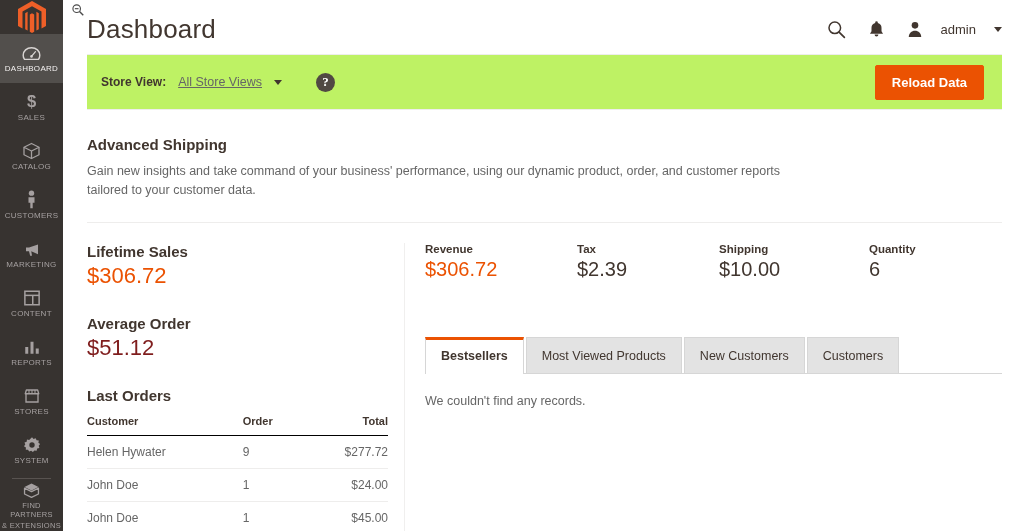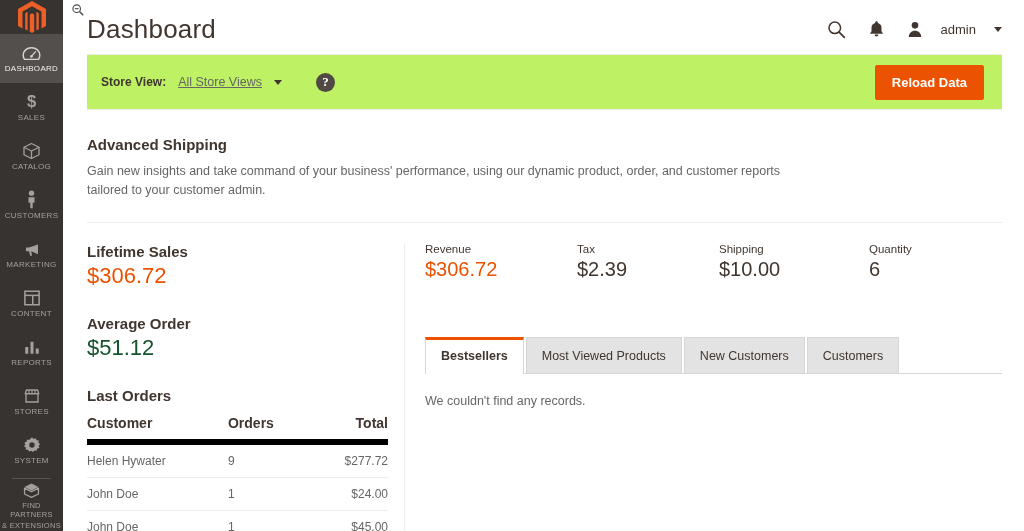--- a/index.html
+++ b/index.html
@@ -130,48 +130,48 @@
     display:flex; align-items:center; gap:5px;
     font-family:"Liberation Sans", sans-serif;
     margin-top: 4px;
   }
 
   .dash-body { display:flex; padding-top: 20px; }
   .col-left { width: 317px; flex:0 0 317px; padding-right: 16px; }
   .col-right { flex:1 1 auto; padding-left: 20px; border-left:1px solid #f0efee; }
 
   .blk-title { font-size: 15px; font-weight: bold; color:#41362f; }
-  .blk-amount { font-size: 22px; color:#14532d; margin-top: 3px; font-weight:400;}
+  .blk-amount { font-size: 22px; color:#7f1d1d; margin-top: 3px; font-weight:400;}
   .blk-amount.accent { color:#eb5202; }
   .blk-spacer { height: 26px; }
 
   .last-orders-title { font-size:15px; font-weight:bold; color:#41362f; margin-bottom: 8px; }
   table.orders { width: 100%; border-collapse: collapse; }
   table.orders th {
-    font-size: 14px; font-weight: bold; color:#41362f;
+    font-size: 11px; font-weight: bold; color:#41362f;
     text-align:left; padding: 3px 0 8px 0;
-    border-bottom: 6px solid #000000;
+    border-bottom: 1px solid #000000;
   }
   table.orders th.num, table.orders td.num { text-align:left; }
   table.orders th.amt, table.orders td.amt { text-align:right; }
   table.orders td {
     font-size: 12px; color:#666;
     padding: 9px 0 9px 0;
     border-bottom: 1px solid #eeedec;
   }
 
   .chart-msg { font-size: 12.5px; color:#666; margin-bottom: 22px; }
   .chart-msg a { color:#007bdb; text-decoration:none; }
 
   .totals { display:flex; }
   .tot-item { }
   .tot-item.i0 { width: 152px; }
   .tot-item.i1 { width: 142px; }
   .tot-item.i2 { width: 150px; }
-  .tot-lbl { font-size: 11.5px; font-weight:normal; color:#41362f; }
+  .tot-lbl { font-size: 11.5px; font-weight:bold; color:#41362f; }
   .tot-val { font-size: 20px; color:#41362f; margin-top: 3px; }
   .tot-val.accent { color:#eb5202; }
 
   .tabs-wrap { margin-top: 56px; position:relative; }
   .tabs {
     display:flex; align-items:flex-end;
     border-bottom: 1px solid #d6d6d6;
   }
   .tab {
     font-size: 12.5px; color:#41362f;
@@ -368,21 +368,21 @@
             <span class="sv-caret"></span>
           </span>
           <span class="help-dot">?</span>
         </div>
         <button class="btn-reload">Reload Data</button>
       </div>
 
       <div class="adv-row">
         <div class="adv-left">
           <div class="adv-title">Advanced Shipping</div>
-          <div class="adv-desc">Gain new insights and take command of your business' performance, using our dynamic product, order, and customer reports tailored to your customer admin.</div>
+          <div class="adv-desc">Gain new insights and take command of your business' performance, using our dynamic product, order, and customer reports tailored to your customer data.</div>
         </div>
       </div>
 
       <div class="dash-body">
 
         <div class="col-left">
           <div>
             <div class="blk-title">Lifetime Sales</div>
             <div class="blk-amount accent">$306.72</div>
           </div>
@@ -392,21 +392,21 @@
             <div class="blk-amount">$51.12</div>
           </div>
           <div class="blk-spacer"></div>
 
           <div>
             <div class="last-orders-title">Last Orders</div>
             <table class="orders">
               <thead>
                 <tr>
                   <th>Customer</th>
-                  <th class="num">Orders</th>
+                  <th class="num">Order</th>
                   <th class="amt">Total</th>
                 </tr>
               </thead>
               <tbody>
                 <tr>
                   <td>Helen Hywater</td>
                   <td class="num">9</td>
                   <td class="amt">$277.72</td>
                 </tr>
                 <tr>

